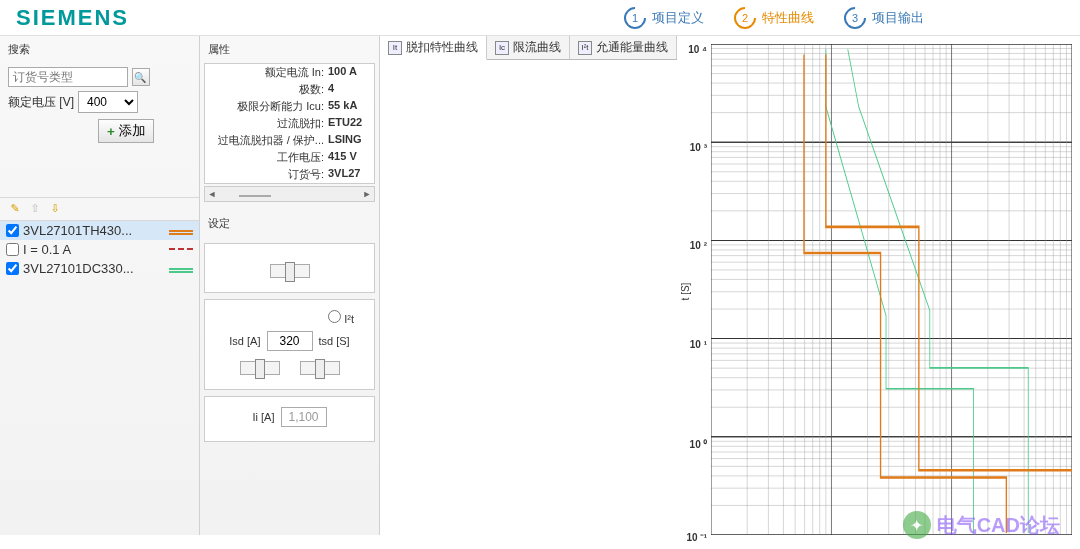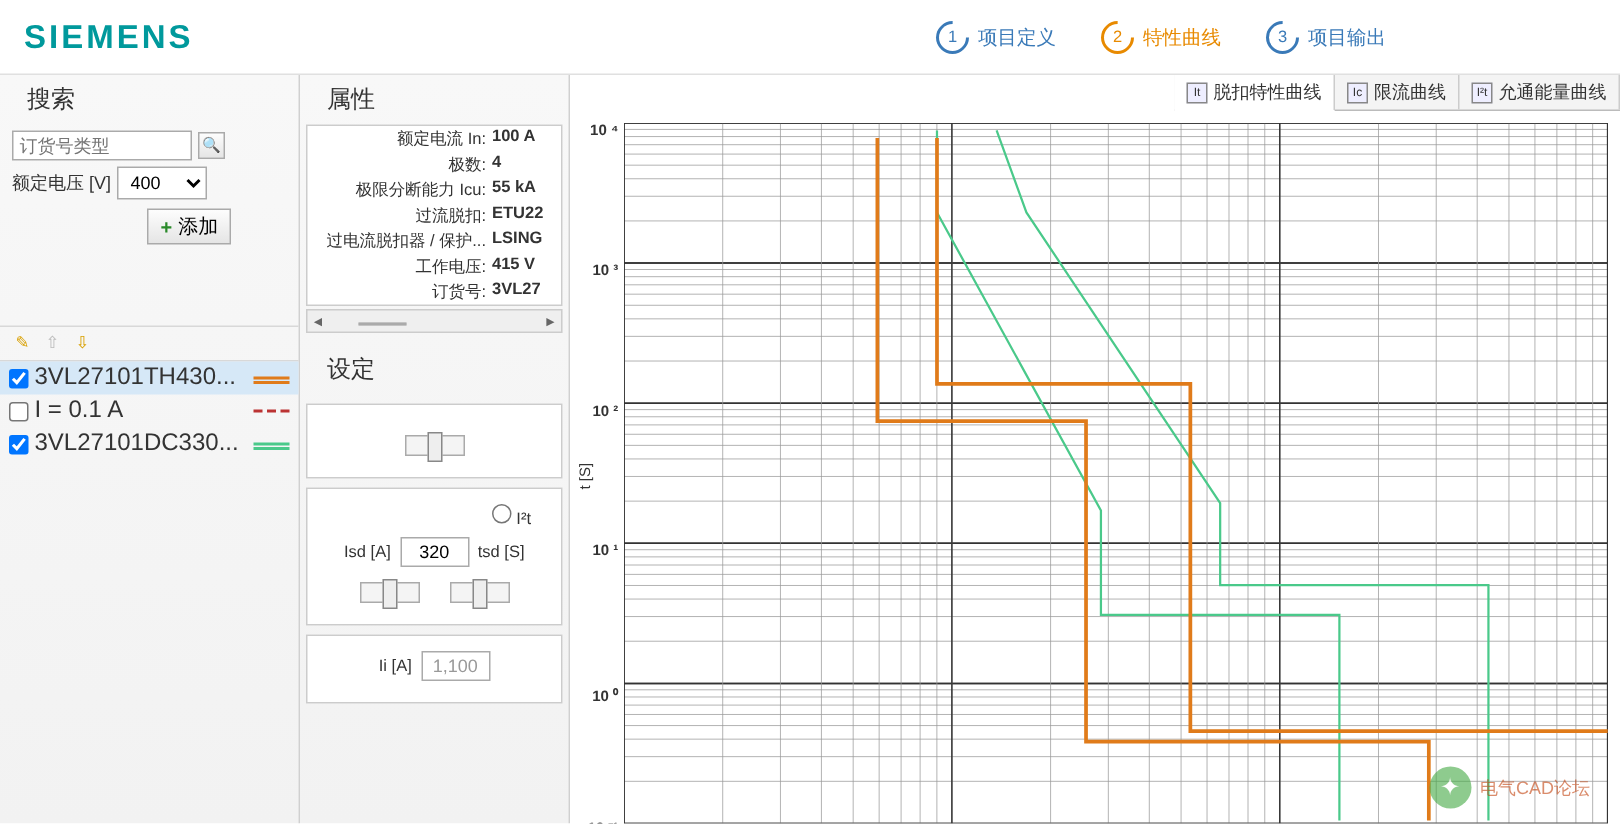--- a/index.html
+++ b/index.html
@@ -1,52 +1,52 @@
 <!DOCTYPE html>
 <html><head>
 <meta charset="utf-8">
 <style>
 * { box-sizing: border-box; margin: 0; padding: 0; font-family: Arial, "Microsoft YaHei", sans-serif; }
 body { background: #fff; font-size: 12px; color: #333; width: 1080px; height: 549px; overflow: hidden; position: relative; }
 
-.header { height: 50px; display: flex; align-items: center; padding: 0 16px; border-bottom: 1px solid #e0e0e0; gap: 44px; }
+.header { height: 36px; display: flex; align-items: center; padding: 0 16px; border-bottom: 1px solid #e0e0e0; gap: 44px; }
 .logo { font-size: 22px; font-weight: bold; color: #00999c; letter-spacing: 2px; }
 .steps { display: flex; gap: 30px; margin-left: auto; margin-right: 140px; }
 .step { display: flex; align-items: center; gap: 6px; }
 .step-num { width: 22px; height: 22px; border: 2px solid #3a7ab8; border-radius: 50%; border-top-color: transparent; display: flex; align-items: center; justify-content: center; font-size: 11px; color: #3a7ab8; transform: rotate(45deg); }
 .step-num span { transform: rotate(-45deg); }
 .step.active .step-num { border-color: #e88a00; border-top-color: transparent; color: #e88a00; }
 .step-label { color: #3a7ab8; font-size: 13px; }
 .step.active .step-label { color: #e88a00; }
 
 .main { display: flex; height: calc(100% - 50px); }
 
 .col-left { width: 200px; border-right: 1px solid #d0d0d0; background: linear-gradient(#f8f8f8, #f2f2f2); display: flex; flex-direction: column; }
 .col-mid { width: 180px; border-right: 1px solid #d0d0d0; background: linear-gradient(#f8f8f8, #f2f2f2); display: flex; flex-direction: column; }
-.col-right { flex: 1; background: #fff; display: flex; flex-direction: column; align-items: flex-end; }
-
-.panel-title { font-size: 16px; padding: 6px 18px; color: #333; }
+.col-right { flex: 1; background: #fff; display: flex; flex-direction: row; }
+
+.panel-title { font-size: 11px; padding: 6px 8px; color: #333; }
 .panel-body { padding: 4px 8px; }
 
 input[type="text"], select { border: 1px solid #aaa; padding: 2px 4px; font-size: 12px; background: #fff; }
 input[type="text"] { width: 120px; }
 select { width: 60px; }
 
 .search-row { display: flex; align-items: center; gap: 4px; margin-bottom: 4px; }
 .search-btn { width: 18px; height: 18px; background: linear-gradient(#fdfdfd,#e5e5e5); border: 1px solid #aaa; display: flex; align-items: center; justify-content: center; }
 .add-btn { padding: 2px 8px; background: linear-gradient(#fdfdfd,#e5e5e5); border: 1px solid #aaa; display: inline-flex; align-items: center; gap: 4px; margin-left: 90px; margin-top: 2px; }
 .plus { color: #2a8a2a; font-weight: bold; }
 
 .toolbar-icons { padding: 4px 8px; display: flex; gap: 6px; border-top: 1px solid #d8d8d8; margin-top: 50px; }
 .ti { width: 14px; height: 14px; font-size: 11px; text-align: center; }
 
 .item-list { border-top: 1px solid #d8d8d8; }
 .item-row { display: flex; align-items: center; padding: 2px 6px; gap: 4px; }
 .item-row input[type="checkbox"] { width: 13px; height: 13px; }
-.item-label { flex: 1; overflow: hidden; text-overflow: ellipsis; white-space: nowrap; font-size: 16px; }
+.item-label { flex: 1; overflow: hidden; text-overflow: ellipsis; white-space: nowrap; font-size: 13px; }
 .swatch { width: 24px; height: 3px; }
 .swatch.orange { background: #e07b1a; box-shadow: 0 3px 0 #e07b1a; height: 2px; }
 .swatch.dashed { border-top: 2px dashed #b33; }
 .swatch.green { background: #4ac98a; box-shadow: 0 3px 0 #4ac98a; height: 2px; }
 .item-row.sel { background: #d6e8f7; }
 
 .props { font-size: 11px; border: 1px solid #ccc; background: #fff; margin: 0 4px; }
 .prop-row { display: flex; padding: 1px 4px; }
 .prop-k { flex: 1; text-align: right; padding-right: 4px; }
 .prop-v { width: 42px; text-align: left; font-weight: bold; }
@@ -78,21 +78,21 @@
 svg.grid { width: 100%; height: 100%; }
 .gmajor { stroke: #333; stroke-width: 1; }
 .gminor { stroke: #999; stroke-width: 0.5; }
 .curve { fill: none; stroke-width: 2.5; }
 .curve.orange { stroke: #e07b1a; }
 .curve.orange2 { stroke: #e07b1a; }
 .curve.green { stroke: #4ac98a; stroke-width: 1.5; }
 
 .watermark { position: absolute; right: 20px; bottom: 10px; display: flex; align-items: center; gap: 6px; opacity: 0.6; }
 .wm-icon { width: 28px; height: 28px; border-radius: 50%; background: #4a4; display: flex; align-items: center; justify-content: center; color: #fff; font-size: 16px; }
-.wm-text { font-size: 12px; color: #c2410c; }
+.wm-text { font-size: 20px; color: #8b5cf6; font-weight: bold; }
 </style>
 </head>
 <body>
 
 <div class="header">
   <div class="logo">SIEMENS</div>
   <div class="steps">
     <div class="step">
       <div class="step-num">
           <span>1</span>

